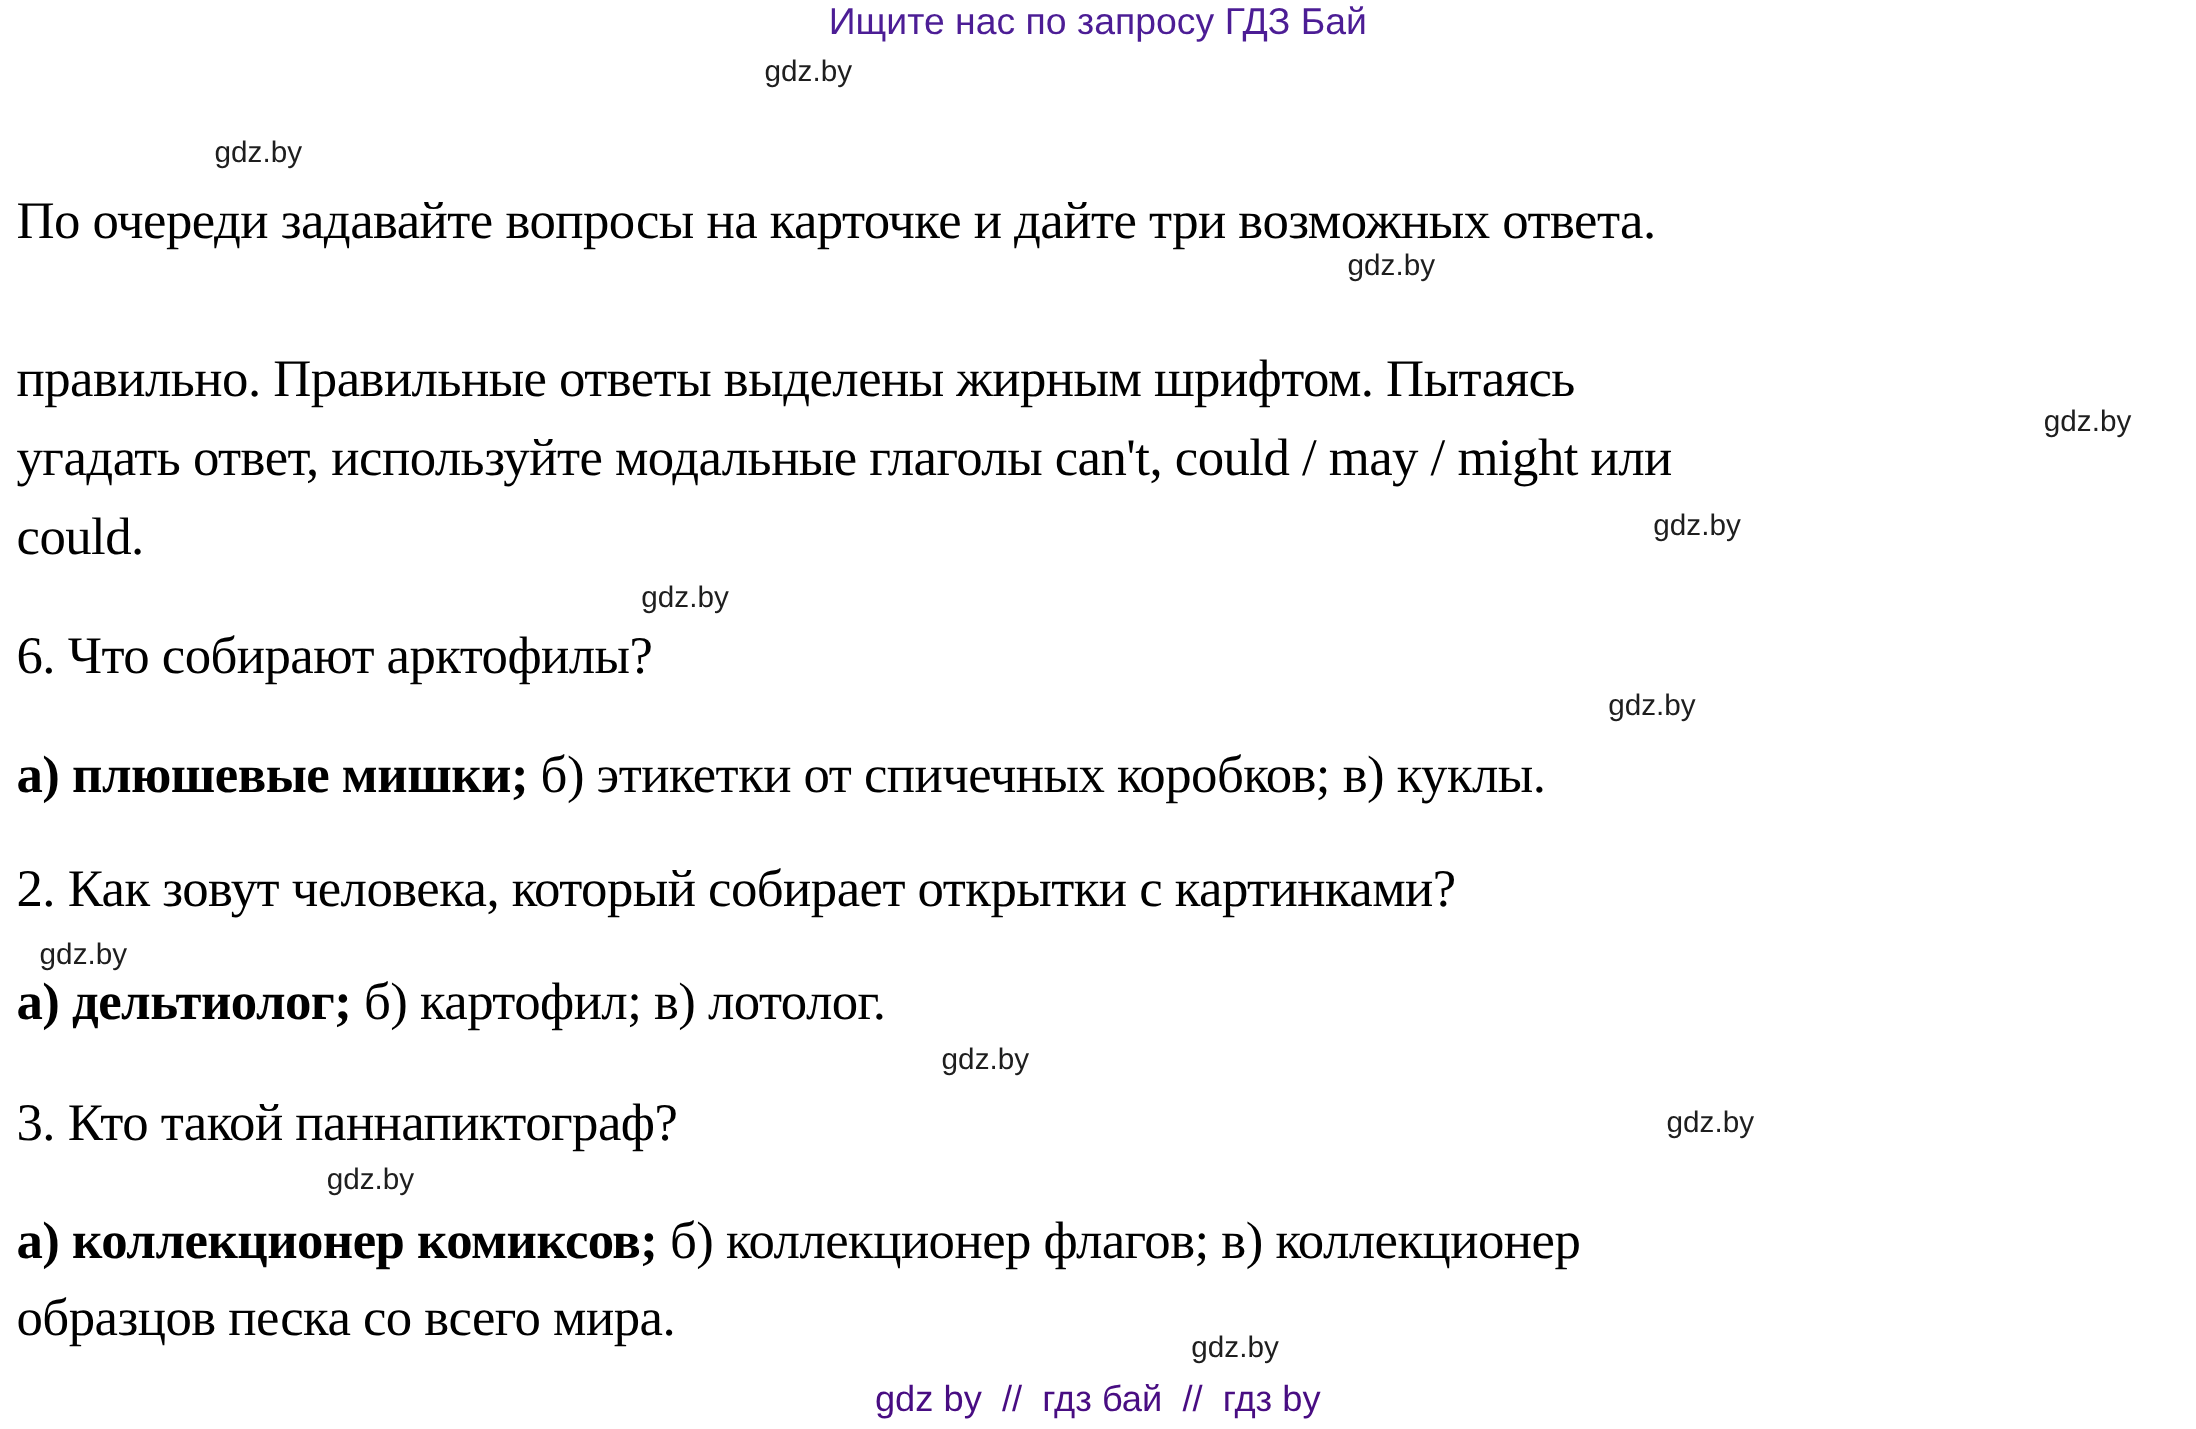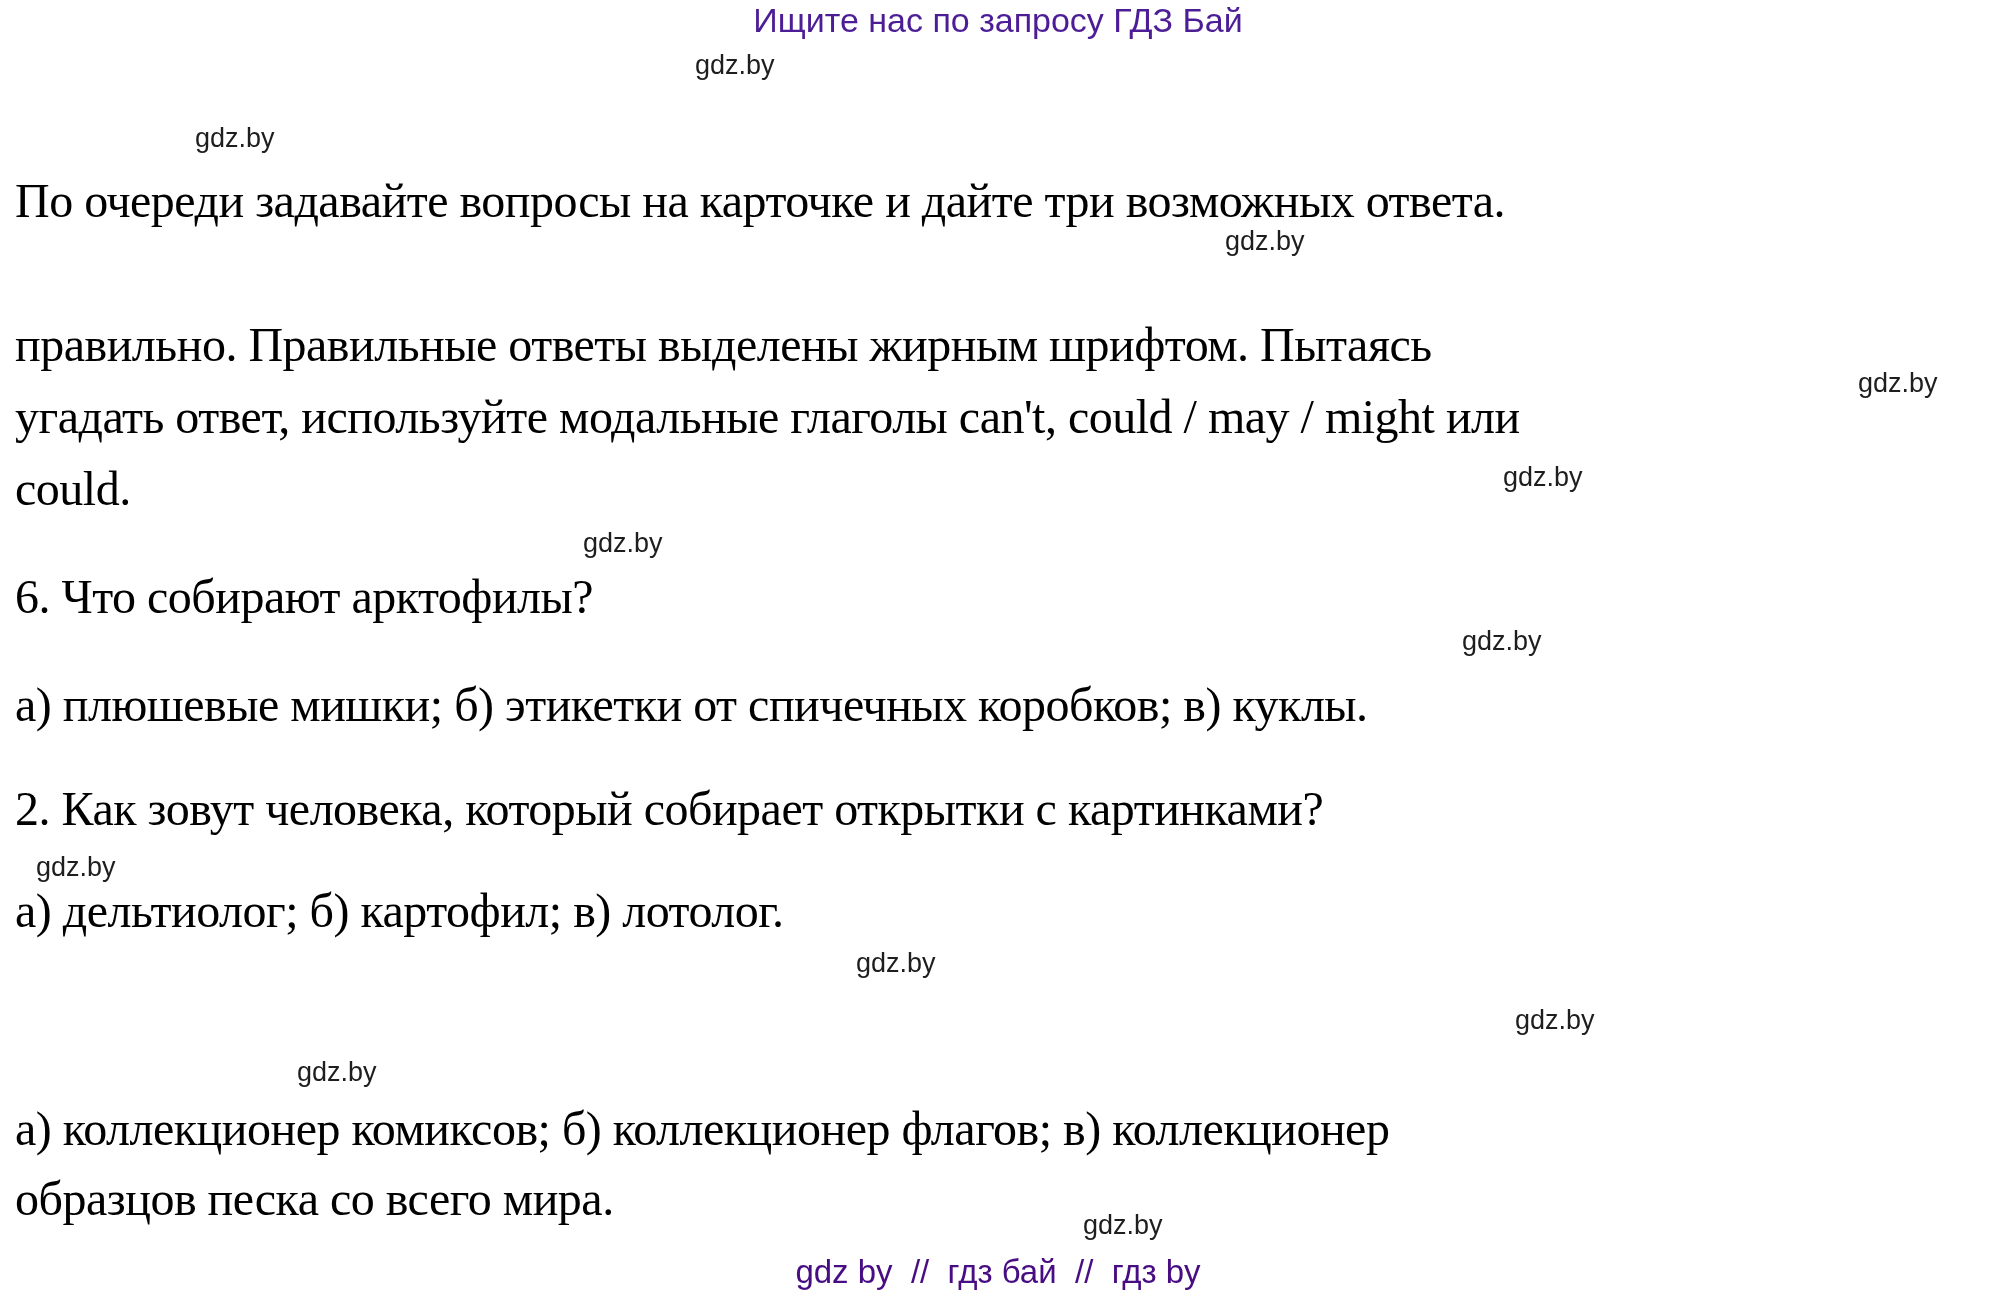--- a/index.html
+++ b/index.html
@@ -34,21 +34,21 @@
   }
   
   .tline {
     position: absolute;
     left: 15px;
     font-size: 48px;
     line-height: 58px;
     letter-spacing: -0.5px;
     white-space: nowrap;
   }
-  .bold { font-weight: normal; }
+  .bold { font-weight: bold; }
   .l-intro1 { top: 172px; }
   .l-intro2 { top: 244px; }
   .l-intro3 { top: 316px; }
   .l-intro4 { top: 388px; }
   .l-intro5 { top: 460px; }
   .l-q1  { top: 568px; }
   .l-a1  { top: 676px; }
   .l-q2  { top: 780px; }
   .l-a2  { top: 882px; }
   .l-q3  { top: 992px; }
@@ -100,20 +100,21 @@
   <div class="tline l-intro3">правильно. Правильные ответы выделены жирным шрифтом. Пытаясь</div>
   <div class="tline l-intro4">угадать ответ, используйте модальные глаголы can't, could / may / might или</div>
   <div class="tline l-intro5">could.</div>
 
   <div class="tline l-q1">6. Что собирают арктофилы?</div>
   <div class="tline l-a1"><span class="bold">а) плюшевые мишки;</span><span> б) этикетки от спичечных коробков; в) куклы.</span></div>
 
   <div class="tline l-q2">2. Как зовут человека, который собирает открытки с картинками?</div>
   <div class="tline l-a2"><span class="bold">а) дельтиолог;</span><span> б) картофил; в) лотолог.</span></div>
 
+  <div class="tline l-q3">3. Кто такой паннапиктограф?</div>
   <div class="tline l-a3a"><span class="bold">а) коллекционер комиксов;</span><span> б) коллекционер флагов; в) коллекционер</span></div>
   <div class="tline l-a3b">образцов песка со всего мира.</div>
 
   <span class="wm wm-a">gdz.by</span>
   <span class="wm wm-b">gdz.by</span>
   <span class="wm wm-c">gdz.by</span>
   <span class="wm wm-d">gdz.by</span>
   <span class="wm wm-e">gdz.by</span>
   <span class="wm wm-f">gdz.by</span>
   <span class="wm wm-g">gdz.by</span>

